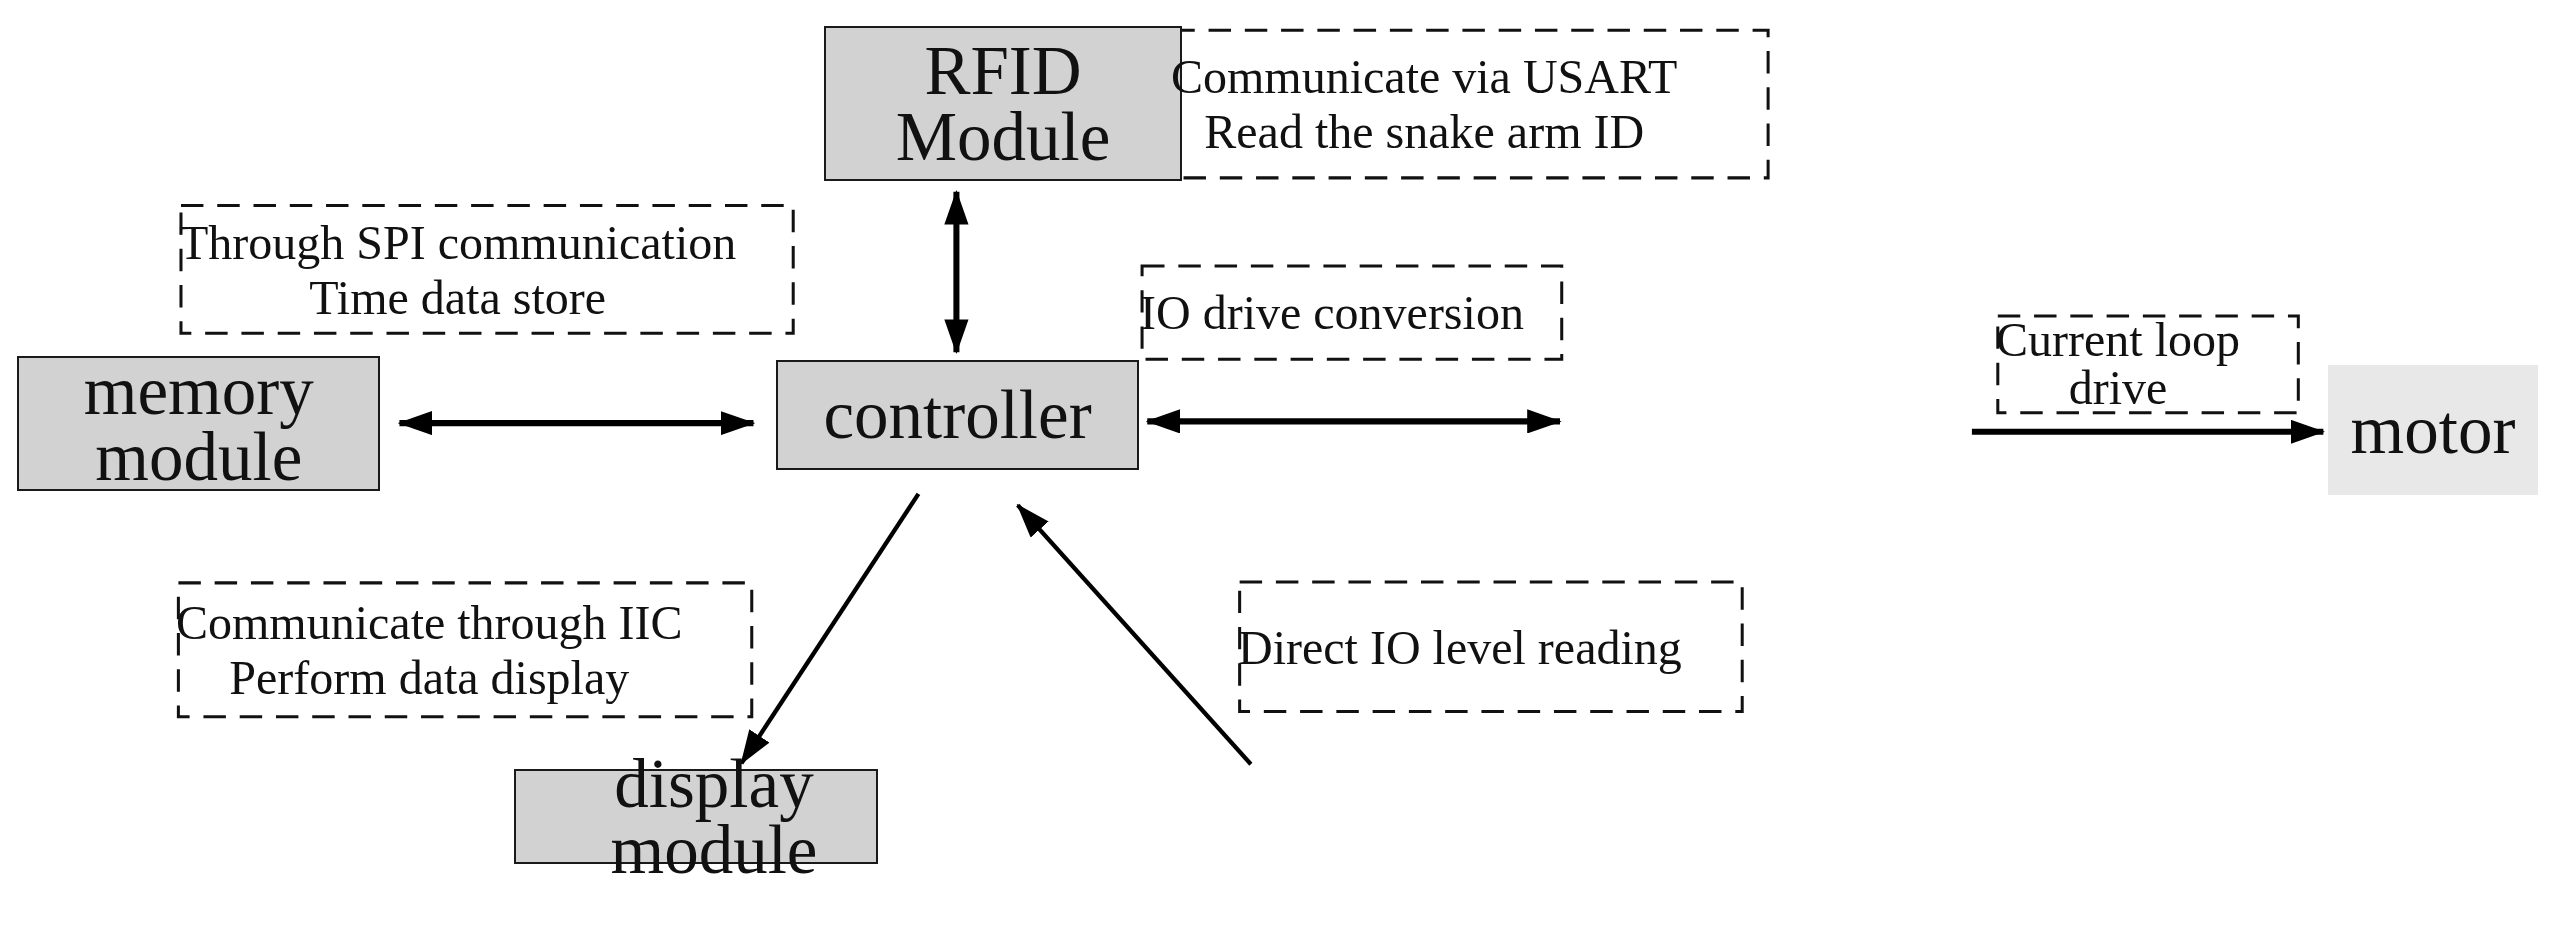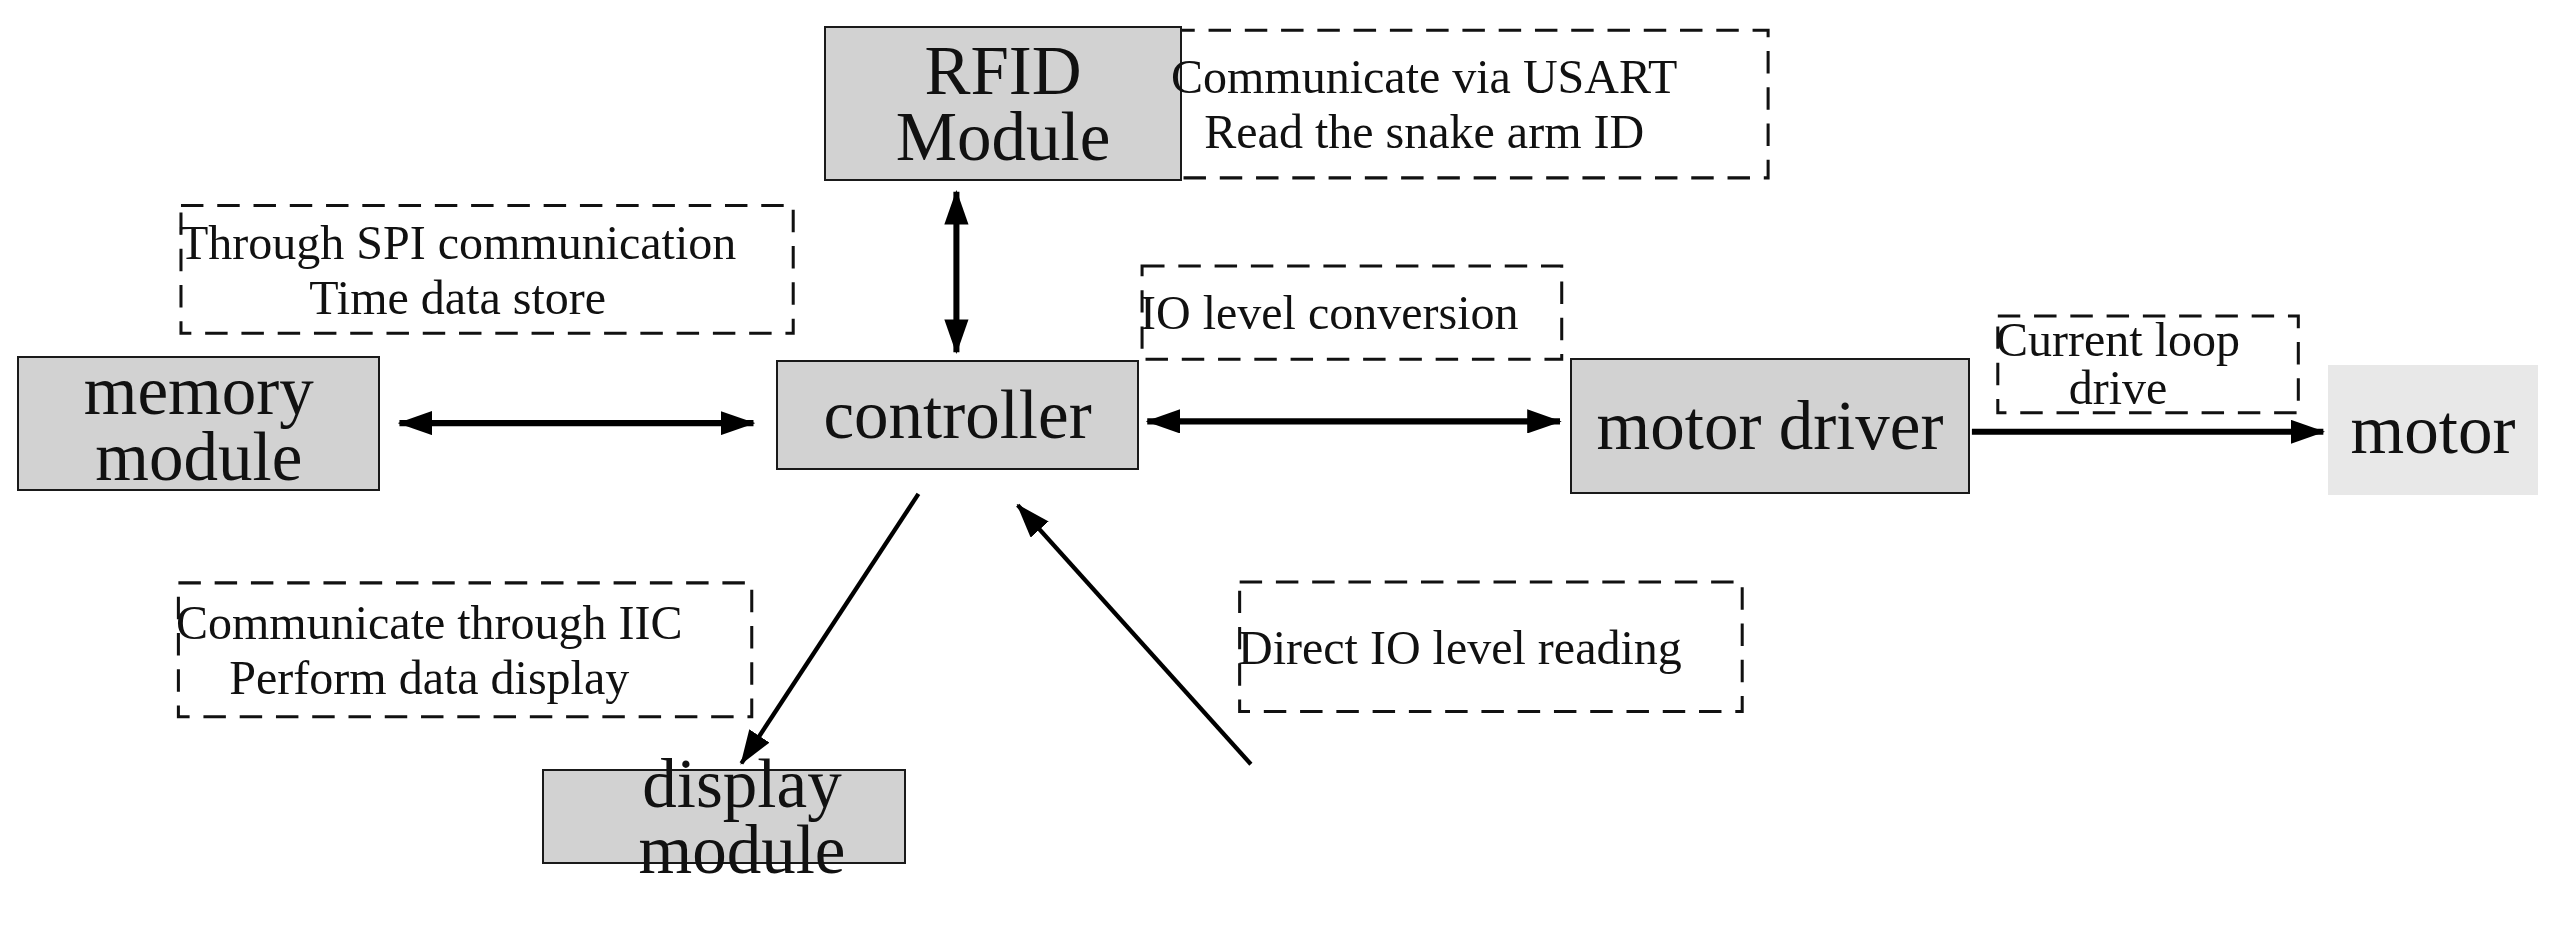--- a/index.html
+++ b/index.html
@@ -30,21 +30,21 @@
     line-height: 66px;
     white-space: pre-line;
   }
   .node .label { white-space: pre-line; }
   #box-rfid        { left: 784px;  top: 26px;  width: 358px; height: 155px; margin-left: 40px; }
   #box-memory      { left: 17.3px;   top: 356px; width: 363px; height: 135px; }
   #box-controller  { left: 776px;  top: 360px; width: 363px; height: 110px; }
   #box-motor-driver{ left: 1570px; top: 358px; width: 400px; height: 136px; }
   #box-motor       { left: 2328px; top: 365px; width: 210px; height: 130px;
                      background: var(--motor-fill, #e8e8e8); border: none; }
-  #box-display     { left: 542px;  top: 769px; width: 364px; height: 95px; padding-left: 36px; }
+  #box-display     { left: 514px;  top: 769px; width: 364px; height: 95px; padding-left: 36px; }
   #box-key         { left: 1080px; top: 767px; width: 365px; height: 133px; }
 
   
   .annotation {
     position: absolute;
     box-sizing: border-box;
     display: flex;
     align-items: center;
     text-align: center;
     color: var(--text-color, #111111);
@@ -104,23 +104,20 @@
 
   <div class="node" id="box-memory">
     <span class="label">memory
 module</span>
   </div>
 
   <div class="node" id="box-controller">
     <span class="label">controller</span>
   </div>
 
-  <div class="node" id="box-motor-driver">
-    <span class="label">motor driver</span>
-  </div>
 
   <div class="node" id="box-motor">
     <span class="label">motor</span>
   </div>
 
   <div class="node" id="box-display">
     <span class="label">display
 module</span>
   </div>
 
@@ -129,21 +126,21 @@
     <span class="label">Communicate via USART
 Read the snake arm ID</span>
   </div>
 
   <div class="annotation" id="ann-spi">
     <span class="label">Through SPI communication
 Time data store</span>
   </div>
 
   <div class="annotation" id="ann-io">
-    <span class="label">IO level conversion</span>
+    <span class="label">IO drive conversion</span>
   </div>
 
   <div class="annotation" id="ann-current">
     <span class="label">Current loop
 drive</span>
   </div>
 
   <div class="annotation" id="ann-iic">
     <span class="label">Communicate through IIC
 Perform data display</span>

